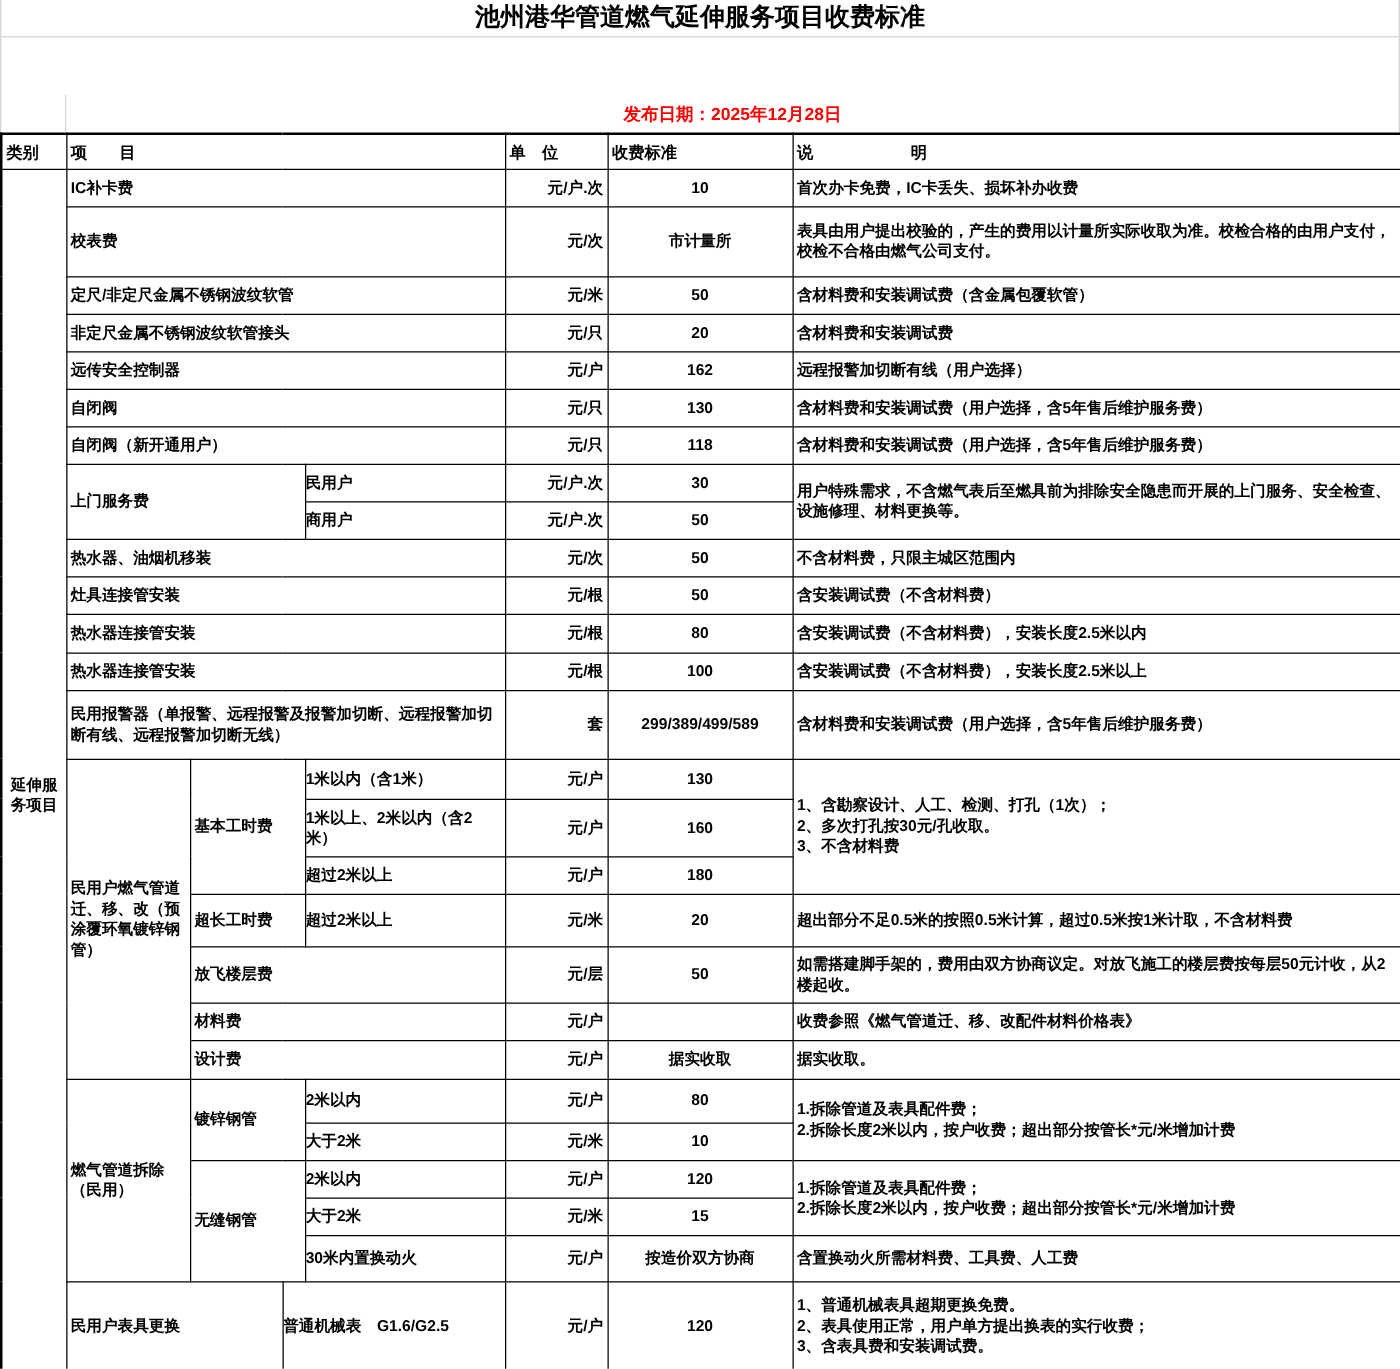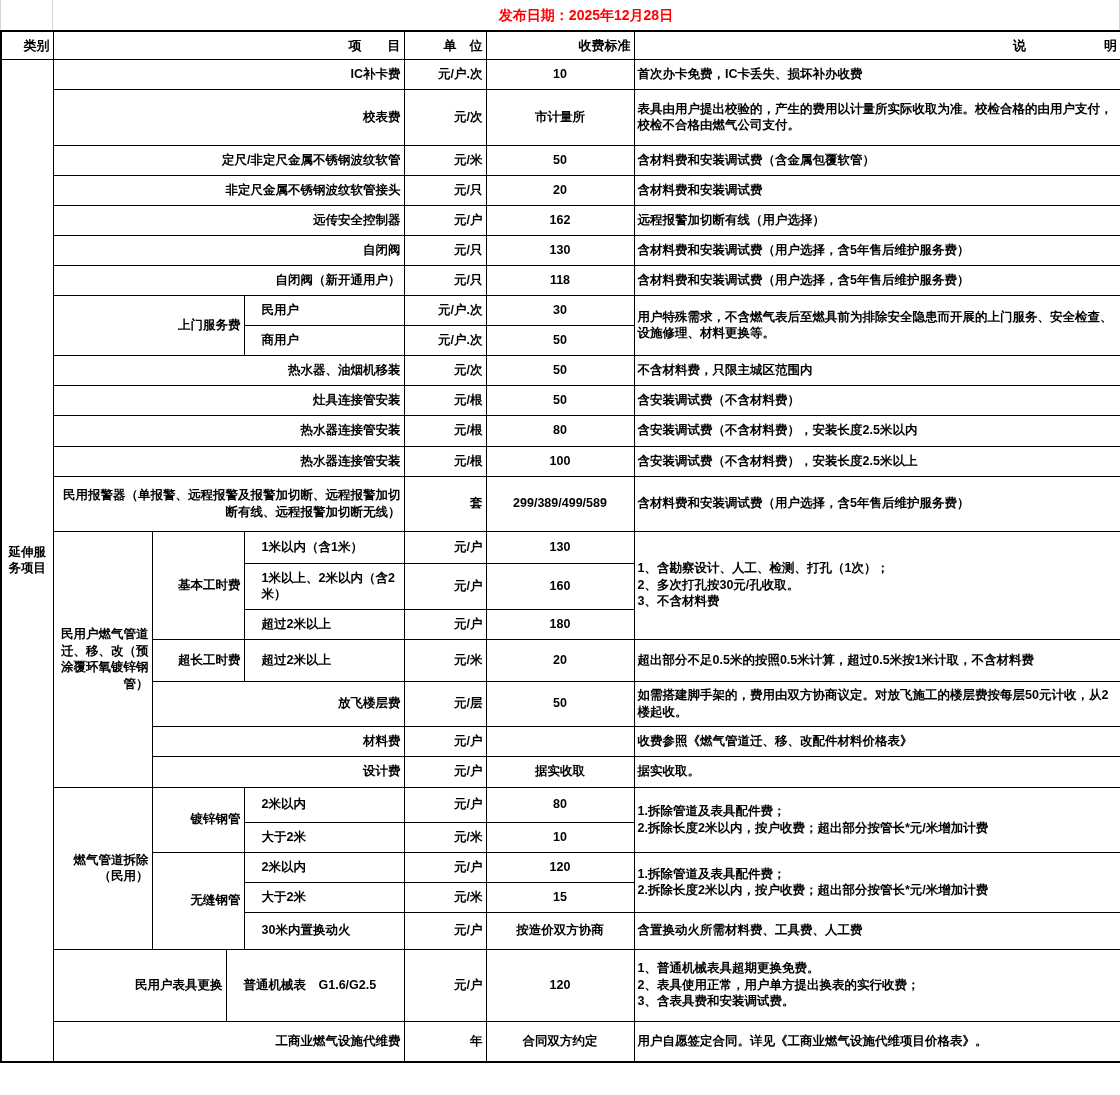--- a/index.html
+++ b/index.html
@@ -10,54 +10,55 @@
     color:#000;
   }
   
   .top-block { width:1120px; border-left:1px solid #d4d4d4; border-right:1px solid #d4d4d4; }
   .title-row {
     height:30px; line-height:29px; text-align:center;
     font-family:"Liberation Serif","DejaVu Serif",serif;
     font-size:20px; font-weight:bold;
     border-bottom:1px solid #d4d4d4;
   }
-  .date-row { height:30px; display:flex; border-bottom:0; }
+  .date-row { height:30px; display:flex; border-bottom:0;margin-top:46px; }
   .date-empty { width:52px; border-right:1px solid #d4d4d4; }
   .date-cell {
     flex:1; text-align:center; line-height:30px;
     font-size:14px; font-weight:bold; color:#ff0000;
   }
   
   table.fee {
     width:1120px; border-collapse:collapse; table-layout:fixed;
     border:2px solid #000;
   }
   table.fee th, table.fee td {
     border:1px solid #000;
     font-weight:bold; font-size:12.5px; line-height:1.32;
     padding:1px 3px; vertical-align:middle; overflow:hidden;
   }
   table.fee thead th {
-    height:28px; font-size:13px; text-align:right;
+    height:28px; font-size:13px; text-align:left;
     border-bottom:1.5px solid #000;
   }
   td.cat {
     font-size:13.5px; text-align:center;
     padding:0 15px; word-break:break-all; line-height:1.7;
   }
-  td.item { text-align:right; }
-  td.item.left { text-align:left; padding-left:17px; }
+  td.item { text-align:left; }
+  td.item.left { text-align:left; padding-left:0; }
   td.unit { text-align:right; }
   td.fee-v { text-align:center; }
   td.desc { text-align:left; white-space:pre-line; padding:2px 5px; }
 </style>
 </head>
 <body>
 
 <div class="top-block">
+  <div class="title-row">池州港华管道燃气延伸服务项目收费标准</div>
   <div class="date-row">
     <div class="date-empty"></div>
     <div class="date-cell">发布日期：2025年12月28日</div>
   </div>
 </div>
 
 <table class="fee">
   <colgroup>
     <col style="width:52px">
       <col style="width:99px">

